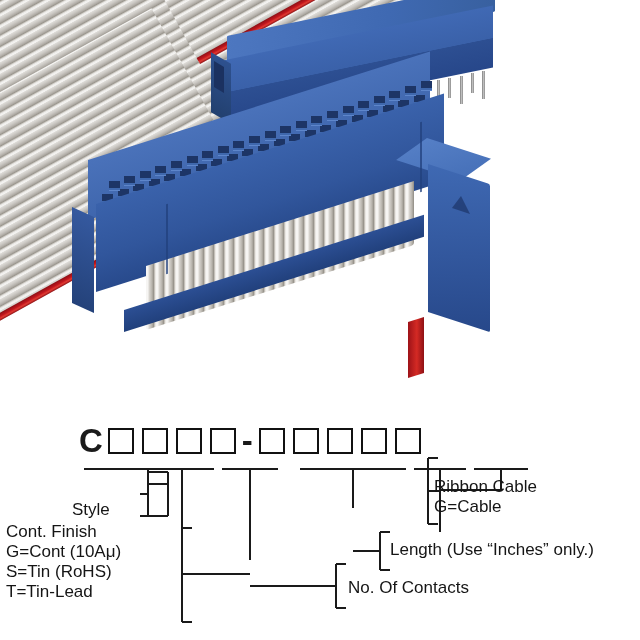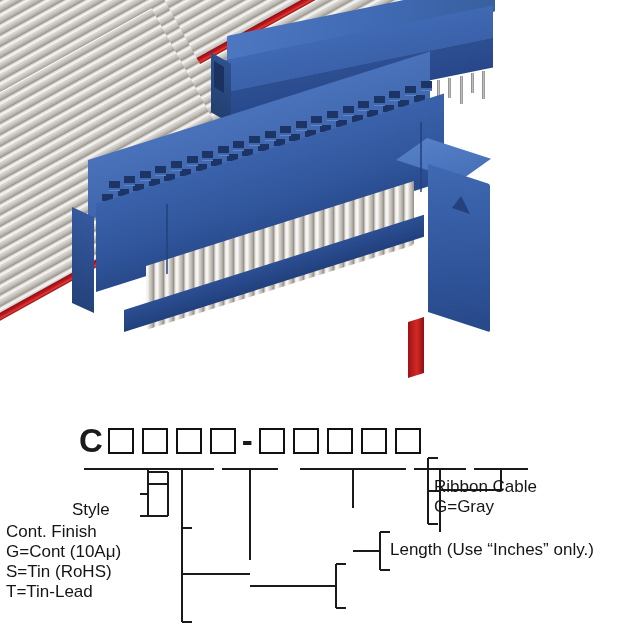--- a/index.html
+++ b/index.html
@@ -343,22 +343,25 @@
 
     <div class="lbl" id="lbl-finish">
       <div>Cont. Finish</div>
       <div>G=Cont (10Aμ)</div>
       <div>S=Tin (RoHS)</div>
       <div>T=Tin-Lead</div>
     </div>
 
     <div class="lbl" id="lbl-ribbon">
       <div>Ribbon Cable</div>
-      <div>G=Gray</div>
+      <div>G=Cable</div>
     </div>
 
     <div class="lbl" id="lbl-length">
       <span>Length</span><span>&nbsp;</span><span class="bi">(Use “Inches” only.)</span>
     </div>
 
+    <div class="lbl" id="lbl-contacts">
+      <span>No. Of Contacts</span>
+    </div>
 
   </div>
 </div>
 
 </body></html>

